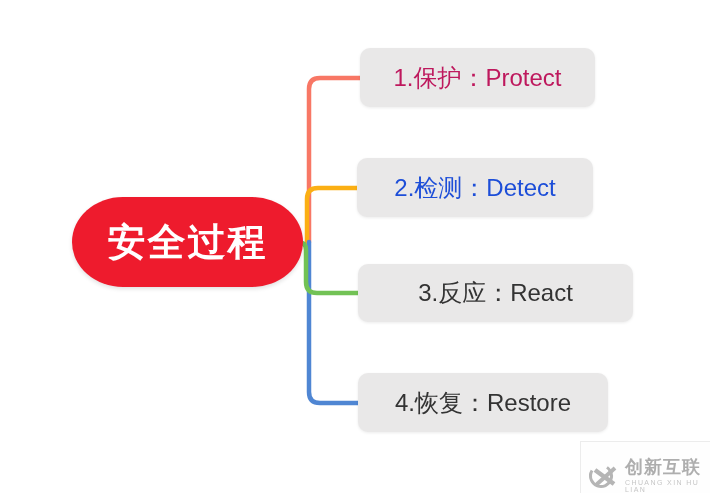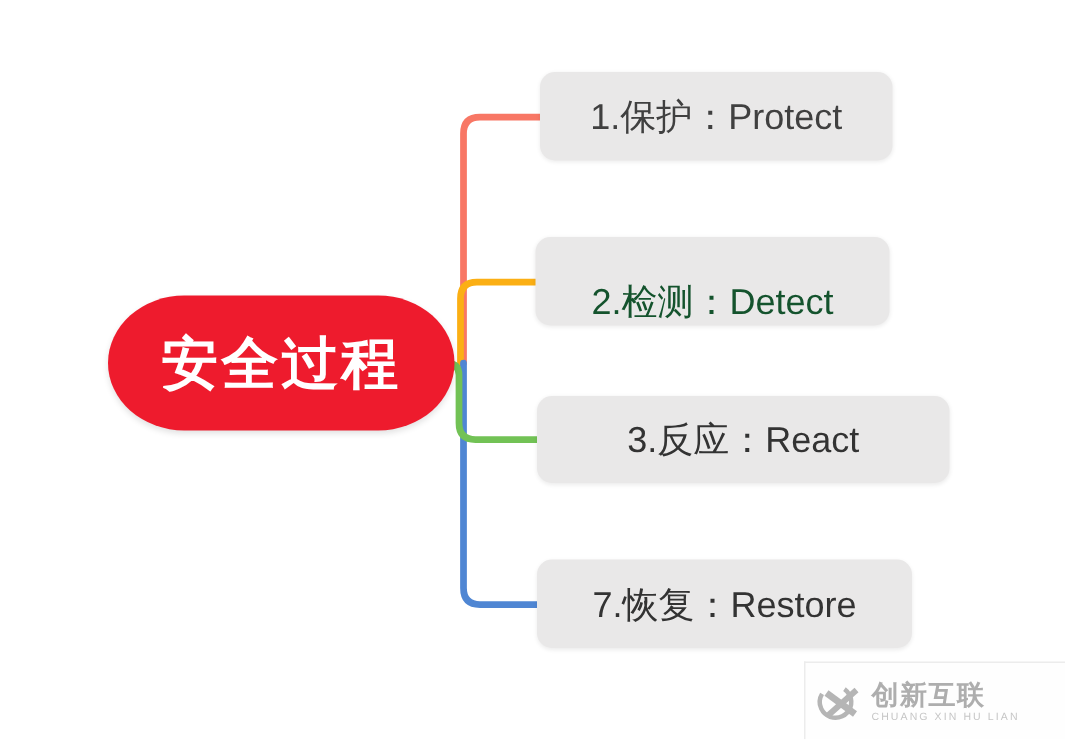--- a/index.html
+++ b/index.html
@@ -35,25 +35,25 @@
     box-shadow: 0 1px 3px rgba(0,0,0,0.08);
     white-space: nowrap;
   }
   .node1 { left: 360px; top: 48px;  width: 235px; height: 59px; }
   .node2 { left: 357px; top: 158px; width: 236px; height: 59px; }
   .node3 { left: 358px; top: 264px; width: 275px; height: 58px; }
   .node4 { left: 358px; top: 373px; width: 250px; height: 59px; }
   .watermark {
     position: absolute;
     right: 0; bottom: 0;
-    width: 174px; height: 52px;
+    width: 130px; height: 52px;
     background: #fefefe;
     border-top: 1px solid #ececec;
     border-left: 1px solid #ececec;
-    display: flex; align-items: center;
+    display: flex; align-items: flex-end;
     padding-left: 6px;
     box-sizing: border-box;
   }
   .wm-logo { width: 34px; height: 34px; flex: 0 0 auto; }
   .wm-text { margin-left: 4px; line-height: 1; }
   .wm-title { font-size: 18px; font-weight: 600; letter-spacing: 1px; color: #aeaeae; }
   .wm-subtitle { font-size: 7px; letter-spacing: 1.4px; color: #c6c6c6; margin-top: 3px; }
 </style>
 </head>
 <body>
@@ -64,34 +64,34 @@
     <path d="M 309 242 L 309 89 Q 309 78 320 78 L 360 78" stroke="#F87765"></path>
     <path d="M 307 242 L 307 199 Q 307 188 318 188 L 357 188" stroke="#FBAF14"></path>
     <path d="M 309 242 L 309 392 Q 309 403 320 403 L 358 403" stroke="#4F86D3"></path>
     <path d="M 291 242 L 298 242 Q 306 242 306 250 L 306 282 Q 306 293 317 293 L 358 293" stroke="#72C255"></path>
   </svg>
 
   <div class="root-node" style="background-color: rgb(238, 27, 45); color: rgb(255, 255, 255);">
     <span>安全过程</span>
   </div>
 
-  <div class="branch-node node1" style="background-color: rgb(233, 232, 232); color: #404040;">
+  <div class="branch-node node1" style="background-color: rgb(233, 232, 232); color: #be185d;">
     <span>1.保护：Protect</span>
   </div>
 
-  <div class="branch-node node2" style="background-color: rgb(233, 232, 232); color: #14532d; align-items: flex-end;">
+  <div class="branch-node node2" style="background-color: rgb(233, 232, 232); color: #1d4ed8;">
     <span>2.检测：Detect</span>
   </div>
 
   <div class="branch-node node3" style="background-color: rgb(233, 232, 232); color: rgb(51, 51, 51);">
     <span>3.反应：React</span>
   </div>
 
   <div class="branch-node node4" style="background-color: rgb(233, 232, 232); color: rgb(51, 51, 51);">
-    <span>7.恢复：Restore</span>
+    <span>4.恢复：Restore</span>
   </div>
 
   <div class="watermark">
     <svg class="wm-logo" viewBox="0 0 34 34">
       <g fill="none" stroke="#B5B5B5">
         <circle cx="14" cy="17" r="10.5" stroke-width="3" stroke-dasharray="49 17" stroke-dashoffset="6" transform="rotate(-25 14 17)"></circle>
         <path d="M8 11 L27 25" stroke-width="4.5"></path>
         <path d="M28 9 L9 26" stroke-width="4"></path>
       </g>
     </svg>

